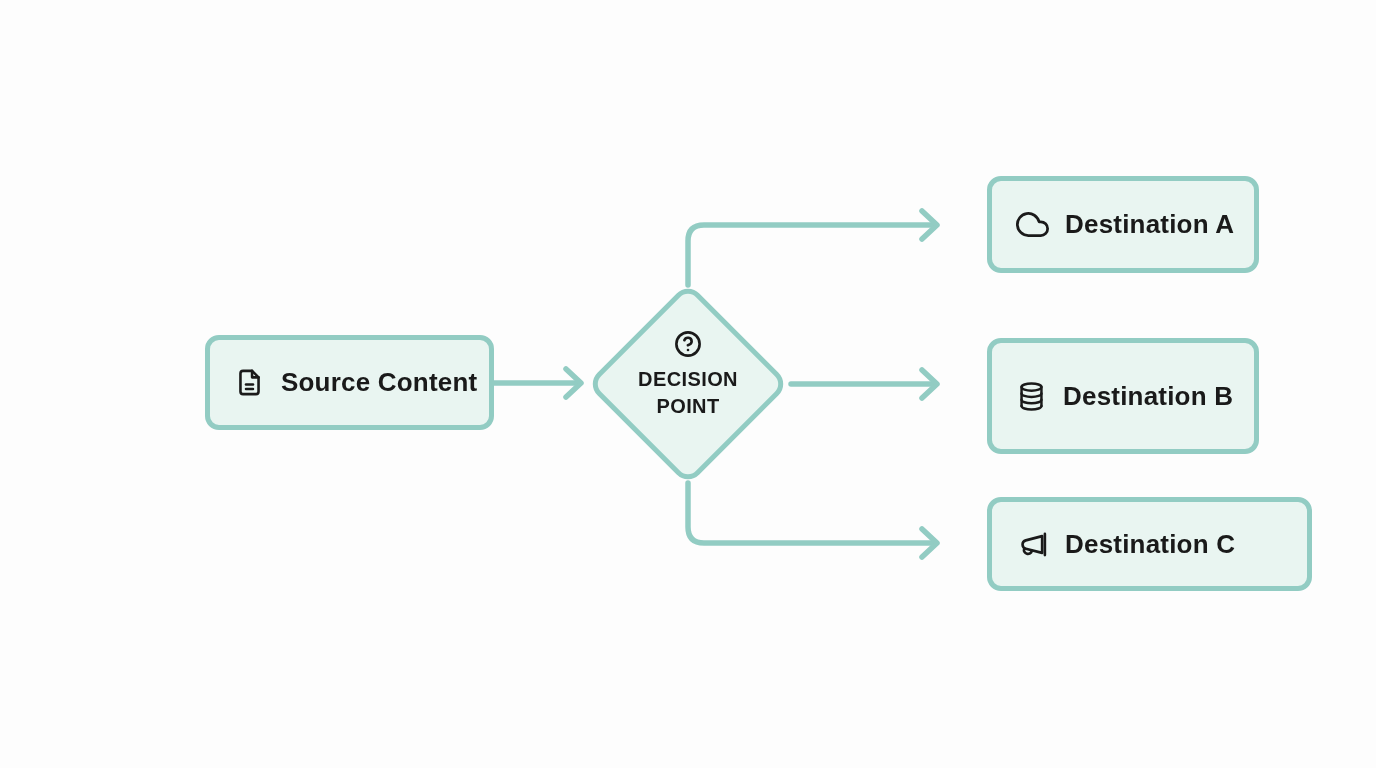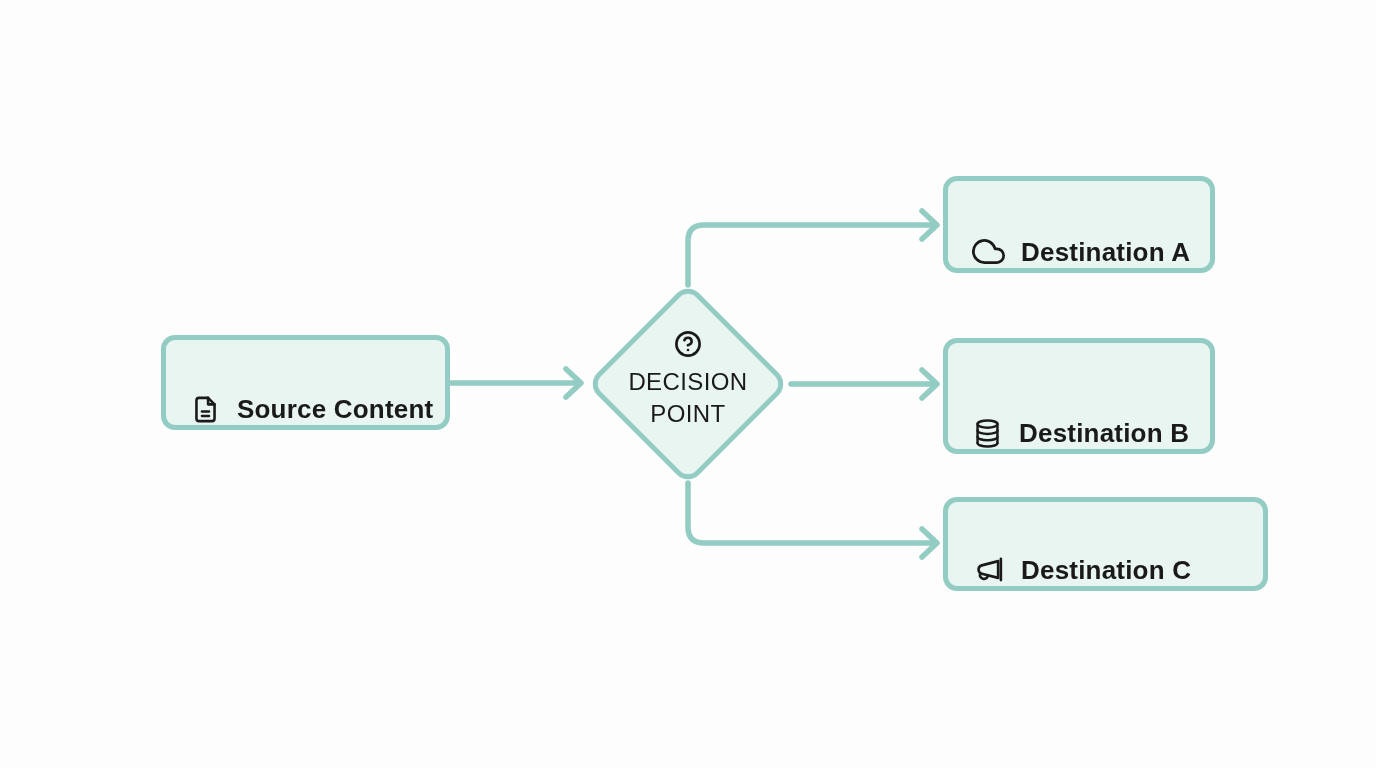--- a/index.html
+++ b/index.html
@@ -10,23 +10,23 @@
   }
   html,body{margin:0;padding:0;background:var(--bg);}
   .canvas{
     position:relative;width:1376px;height:768px;
     background:var(--bg);overflow:hidden;
     font-family:"Liberation Sans",sans-serif;
   }
   .edges{position:absolute;left:0;top:0;width:1376px;height:768px;}
   .edge{fill:none;stroke:var(--stroke);stroke-width:5.5;stroke-linecap:round;stroke-linejoin:round;}
   .node{
-    position:absolute;display:flex;align-items:flex-end;gap:16px;
+    position:absolute;display:flex;align-items:center;gap:16px;
     background:var(--fill);border:5px solid var(--stroke);border-radius:14px;
-    box-sizing:border-box;padding:0 18px 0 24px;
+    box-sizing:border-box;padding:0 18px 0 24px;margin-left:44px;
   }
   .node .label{
     font-size:26px;font-weight:700;color:var(--ink);
     white-space:nowrap;letter-spacing:.2px;
   }
   .icon{flex:0 0 auto;display:block;stroke:var(--ink);fill:none;stroke-linecap:round;stroke-linejoin:round;}
   #node-source{left:161px;top:335px;width:289px;height:95px;}
   #node-dest-a{left:943px;top:176px;width:272px;height:97px;}
   #node-dest-b{left:943px;top:338px;width:272px;height:116px;}
   #node-dest-c{left:943px;top:497px;width:325px;height:94px;}
@@ -34,21 +34,21 @@
     position:absolute;left:616px;top:312px;width:144px;height:144px;
     transform:rotate(45deg);background:var(--fill);
     border:5px solid var(--stroke);border-radius:16px;box-sizing:border-box;
   }
   .diamond-label{
     position:absolute;left:608px;top:329px;width:160px;
     display:flex;flex-direction:column;align-items:center;gap:7px;
     pointer-events:none;
   }
   .diamond-label .label{
-    font-size:24px;font-weight:400;letter-spacing:.4px;color:var(--ink);
+    font-size:20px;font-weight:700;letter-spacing:.4px;color:var(--ink);
     text-align:center;line-height:1.35;width:150px;
   }
 </style>
 </head>
 <body>
 
 <div class="canvas">
 
   <svg class="edges" viewBox="0 0 1376 768" xmlns="http://www.w3.org/2000/svg">
     <g>

